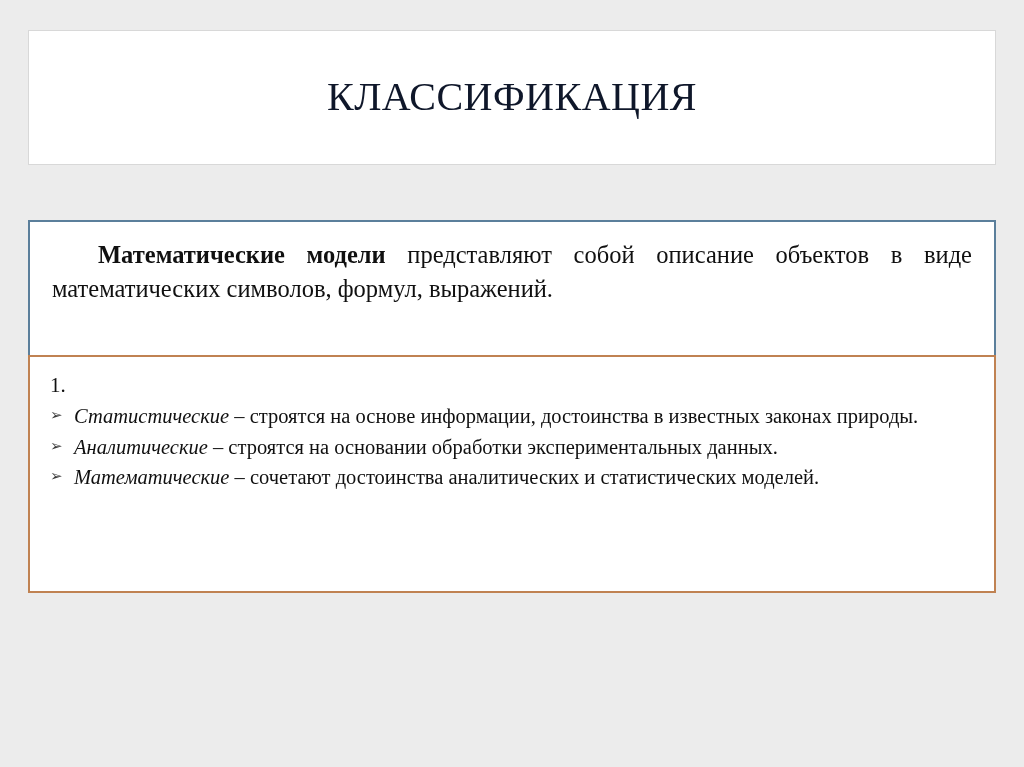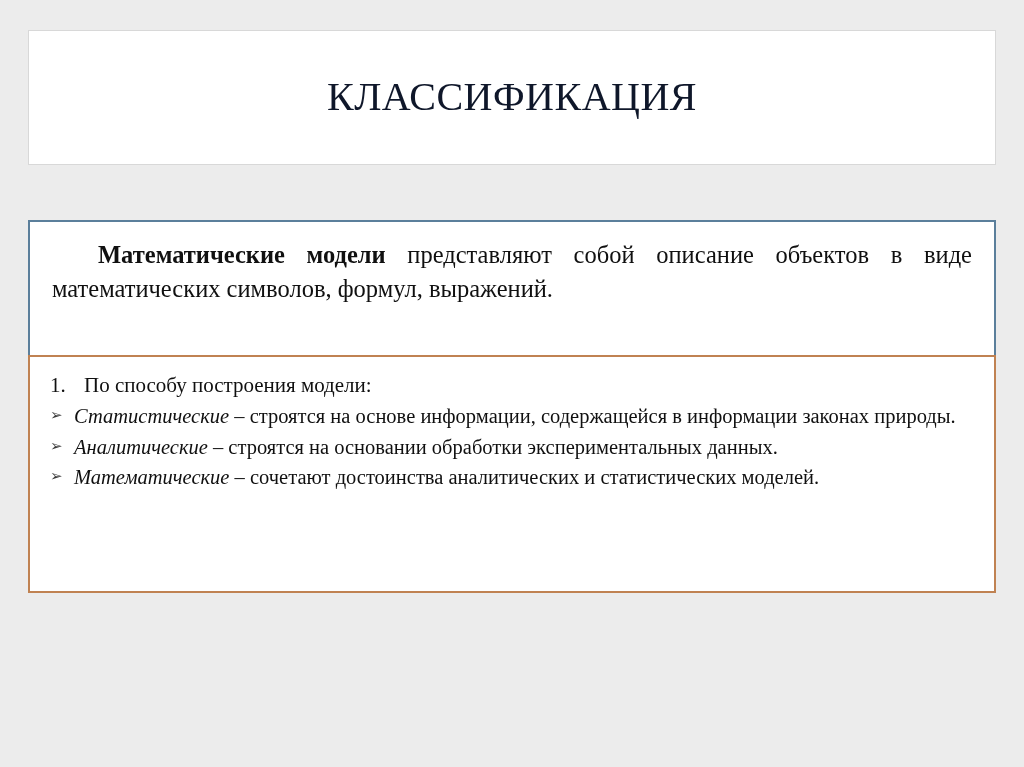--- a/index.html
+++ b/index.html
@@ -150,26 +150,25 @@
 
     <div class="definition-box">
       <div class="definition-text">
         <b>Математические   модели</b><span> представляют собой описание объектов в виде математических символов, формул, выражений.</span>
       </div>
     </div>
 
     <div class="content-box">
       <div class="numbered-item">
         <span class="num">1.</span>
-        <span>По способу построения модели:</span>
       </div>
 
       <div class="bullet-item">
         <span class="marker">➢</span>
-        <span class="btext"><i>Статистические</i><span> – строятся на основе информации, содержащейся в информации законах природы.</span></span>
+        <span class="btext"><i>Статистические</i><span> – строятся на основе информации, достоинства в известных законах природы.</span></span>
       </div>
 
       <div class="bullet-item">
         <span class="marker">➢</span>
         <span class="btext"><i>Аналитические</i><span> – строятся на основании обработки экспериментальных данных.</span></span>
       </div>
 
       <div class="bullet-item">
         <span class="marker">➢</span>
         <span class="btext"><i>Математические</i><span> – сочетают достоинства аналитических и статистических моделей.</span></span>

